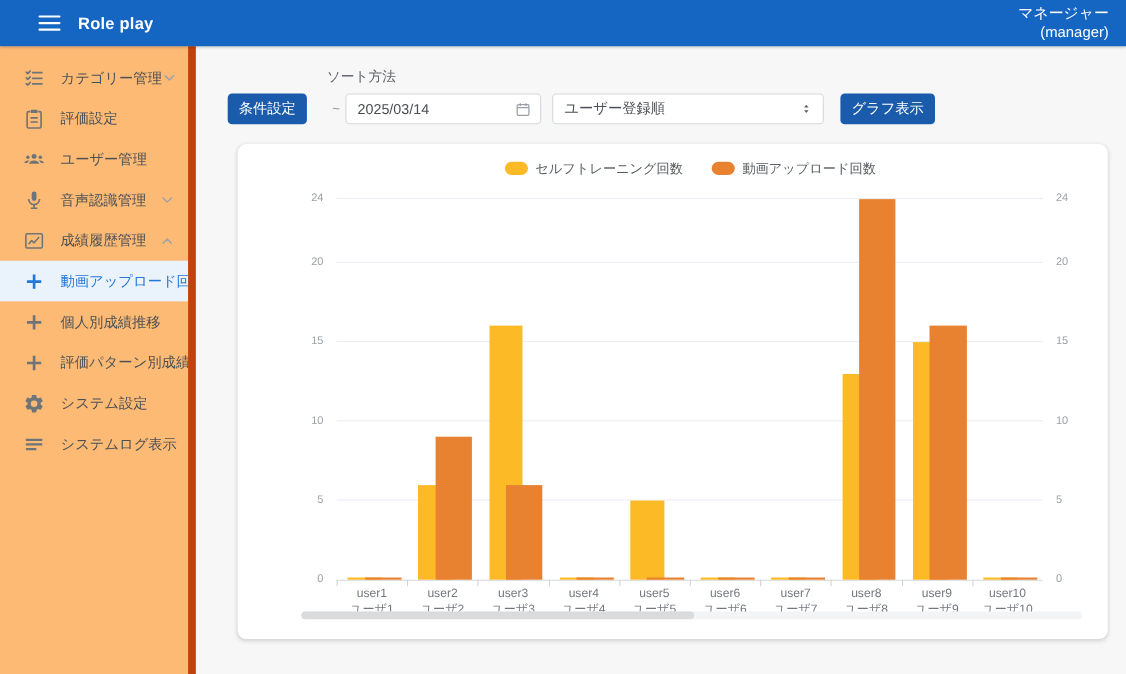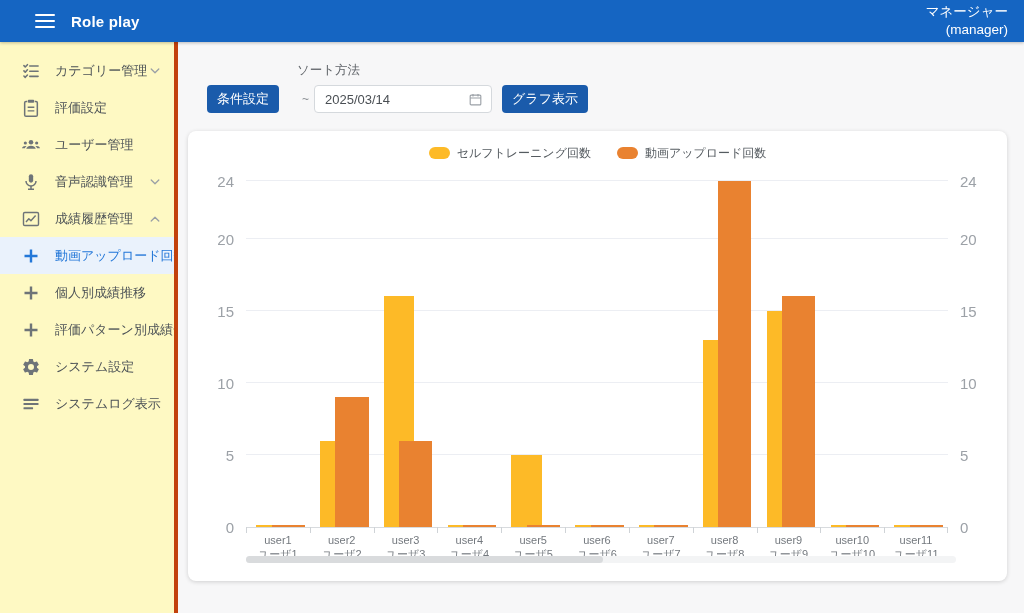--- a/index.html
+++ b/index.html
@@ -17,21 +17,21 @@
     box-shadow:0 1px 3px rgba(0,0,0,.25); position:relative; z-index:5;
   }
   .hamburger { background:none; border:none; cursor:pointer; width:20px; height:14px;
     display:flex; flex-direction:column; justify-content:space-between; margin-right:16px; }
   .hamburger span { display:block; height:2.4px; width:20px; background:#fff; border-radius:1px; }
   .app-title { font-size:15px; font-weight:bold; letter-spacing:.2px; }
   .user-block { margin-left:auto; text-align:right; font-size:13.5px; line-height:1.3; }
 
   
   .body { flex:1; display:flex; min-height:0; }
-  .sidebar { width:178px; flex:0 0 178px; background:#fef9c3; border-right:4px solid #c2410c; padding-top:10px; overflow:hidden; }
+  .sidebar { width:178px; flex:0 0 178px; background:#fdba74; border-right:7px solid #c2410c; padding-top:10px; overflow:hidden; }
   .side-item { height:37px; display:flex; align-items:center; padding:0 12px 0 21px; cursor:pointer; color:#4b5156; }
   .side-item .s-icon { width:20px; height:20px; color:#6e7478; margin-right:14px; flex:0 0 20px; }
   .side-item .s-icon svg { width:20px; height:20px; display:block; }
   .side-item .s-label { font-size:13px; white-space:nowrap; }
   .side-item .s-chev { margin-left:auto; color:#9aa0a6; width:14px; height:14px; }
   .side-item .s-chev svg { width:14px; height:14px; display:block; }
   .side-item.active { background:#eaf2fc; color:#2377d8; }
   .side-item.active .s-icon { color:#2377d8; }
 
   .main { flex:1; min-width:0; position:relative; }
@@ -54,31 +54,31 @@
   .input .input-text { flex:1; white-space:nowrap; overflow:hidden; }
   .tilde { color:#8a8f94; font-size:12px; margin:0 5px; }
   .cal, .updown { color:#9aa0a6; display:flex; }
   .cal svg { width:15px; height:15px; }
   .input.select { width:247px; margin-right:15px; }
   .updown svg { width:14px; height:14px; color:#5f6368; }
   .btn.graph { margin-left:0; }
 
   
   .card {
-    margin:18px 17px 0 10px; height:450px; background:#fff; border-radius:8px;
-    box-shadow:0 1px 4px rgba(0,0,0,.16); padding-top:14px; position:relative;
+    margin:18px 17px 0 38px; height:450px; background:#fff; border-radius:8px;
+    box-shadow:0 1px 4px rgba(0,0,0,.16); padding-top:14px; position:relative;padding-left:32px;
   }
   .legend { display:flex; justify-content:center; gap:26px; height:16px; align-items:center; margin-bottom:20px; }
   .legend-item { display:flex; align-items:center; gap:7px; font-size:12px; color:#555b60; cursor:pointer; }
   .legend-swatch { width:21px; height:12px; border-radius:6px; display:inline-block; }
 
   .plot-wrap { position:relative; margin:0 59px 0 58px; }
   .plot { position:relative; height:347px; border-bottom:1px solid #d8dbde; }
   .gridline { position:absolute; left:0; right:0; height:1px; background:#eceef3; }
-  .ylab { position:absolute; font-size:15px; color:#9ca1a7; transform:translateY(50%); line-height:1; }
+  .ylab { position:absolute; font-size:10px; color:#9ca1a7; transform:translateY(50%); line-height:1; }
   .ylab.left  { right:calc(100% + 12px); }
   .ylab.right { left:calc(100% + 12px); }
   .cols { position:absolute; inset:0; display:flex; }
   .cat { flex:1; position:relative; }
   .bar { position:absolute; bottom:0; }
   .bar.s0 { left:16%; width:48%; z-index:1; }
   .bar.s1 { left:40%; width:52%; z-index:2; }
   .tick { position:absolute; top:100%; width:1px; height:6px; background:#cfd3d7; }
   .xlab {
     position:absolute; top:calc(100% + 6px); left:0; width:100%;
@@ -245,20 +245,29 @@
                 <svg viewBox="0 0 24 24" fill="none" stroke="currentColor" stroke-width="1.8">
                     <rect x="3.5" y="5" width="17" height="15.5" rx="1.5"></rect>
                     <path d="M3.5 9.5h17M8 3v4M16 3v4"></path>
                   </svg>
               </span>
             </div>
           </div>
         </div>
 
         <div class="field-group fg-sort">
+          <div class="input select">
+            <span class="input-text">ユーザー登録順</span>
+            <span class="updown">
+              <svg viewBox="0 0 24 24" fill="currentColor">
+                  <path d="M12 5.5l3.6 4.3H8.4z"></path>
+                  <path d="M12 18.5l-3.6-4.3h7.2z"></path>
+                </svg>
+            </span>
+          </div>
         </div>
 
         <button class="btn graph">グラフ表示</button>
       </div>
 
       <section class="card">
         <div class="legend" id="legend">
             <div class="legend-item">
               <span class="legend-swatch" style="background:#fdba27"></span>
               <span>セルフトレーニング回数</span>
@@ -371,30 +380,20 @@
                 </div>
                 <div class="cat">
                   <div class="bar s0" title="セルフトレーニング回数: 0" style="background: rgb(253, 186, 39); height: 2px;"></div>
                   <div class="bar s1" title="動画アップロード回数: 0" style="background: rgb(233, 130, 48); height: 2px;"></div>
                   <i class="tick" style="left: 0px;"></i>
                   <div class="xlab">
                     <div>user10</div>
                     <div>ユーザ10</div>
                   </div>
                 </div>
-                <div class="cat">
-                  <div class="bar s0" title="セルフトレーニング回数: 0" style="background: rgb(253, 186, 39); height: 2px;"></div>
-                  <div class="bar s1" title="動画アップロード回数: 0" style="background: rgb(233, 130, 48); height: 2px;"></div>
-                  <i class="tick" style="left: 0px;"></i>
-                  <i class="tick" style="right: 0px; left: auto;"></i>
-                  <div class="xlab">
-                    <div>user11</div>
-                    <div>ユーザ11</div>
-                  </div>
-                </div>
               </div>
             </div>
         </div>
         <div class="hscroll">
           <div class="thumb"></div>
         </div>
       </section>
 
     </main>
   </div>

